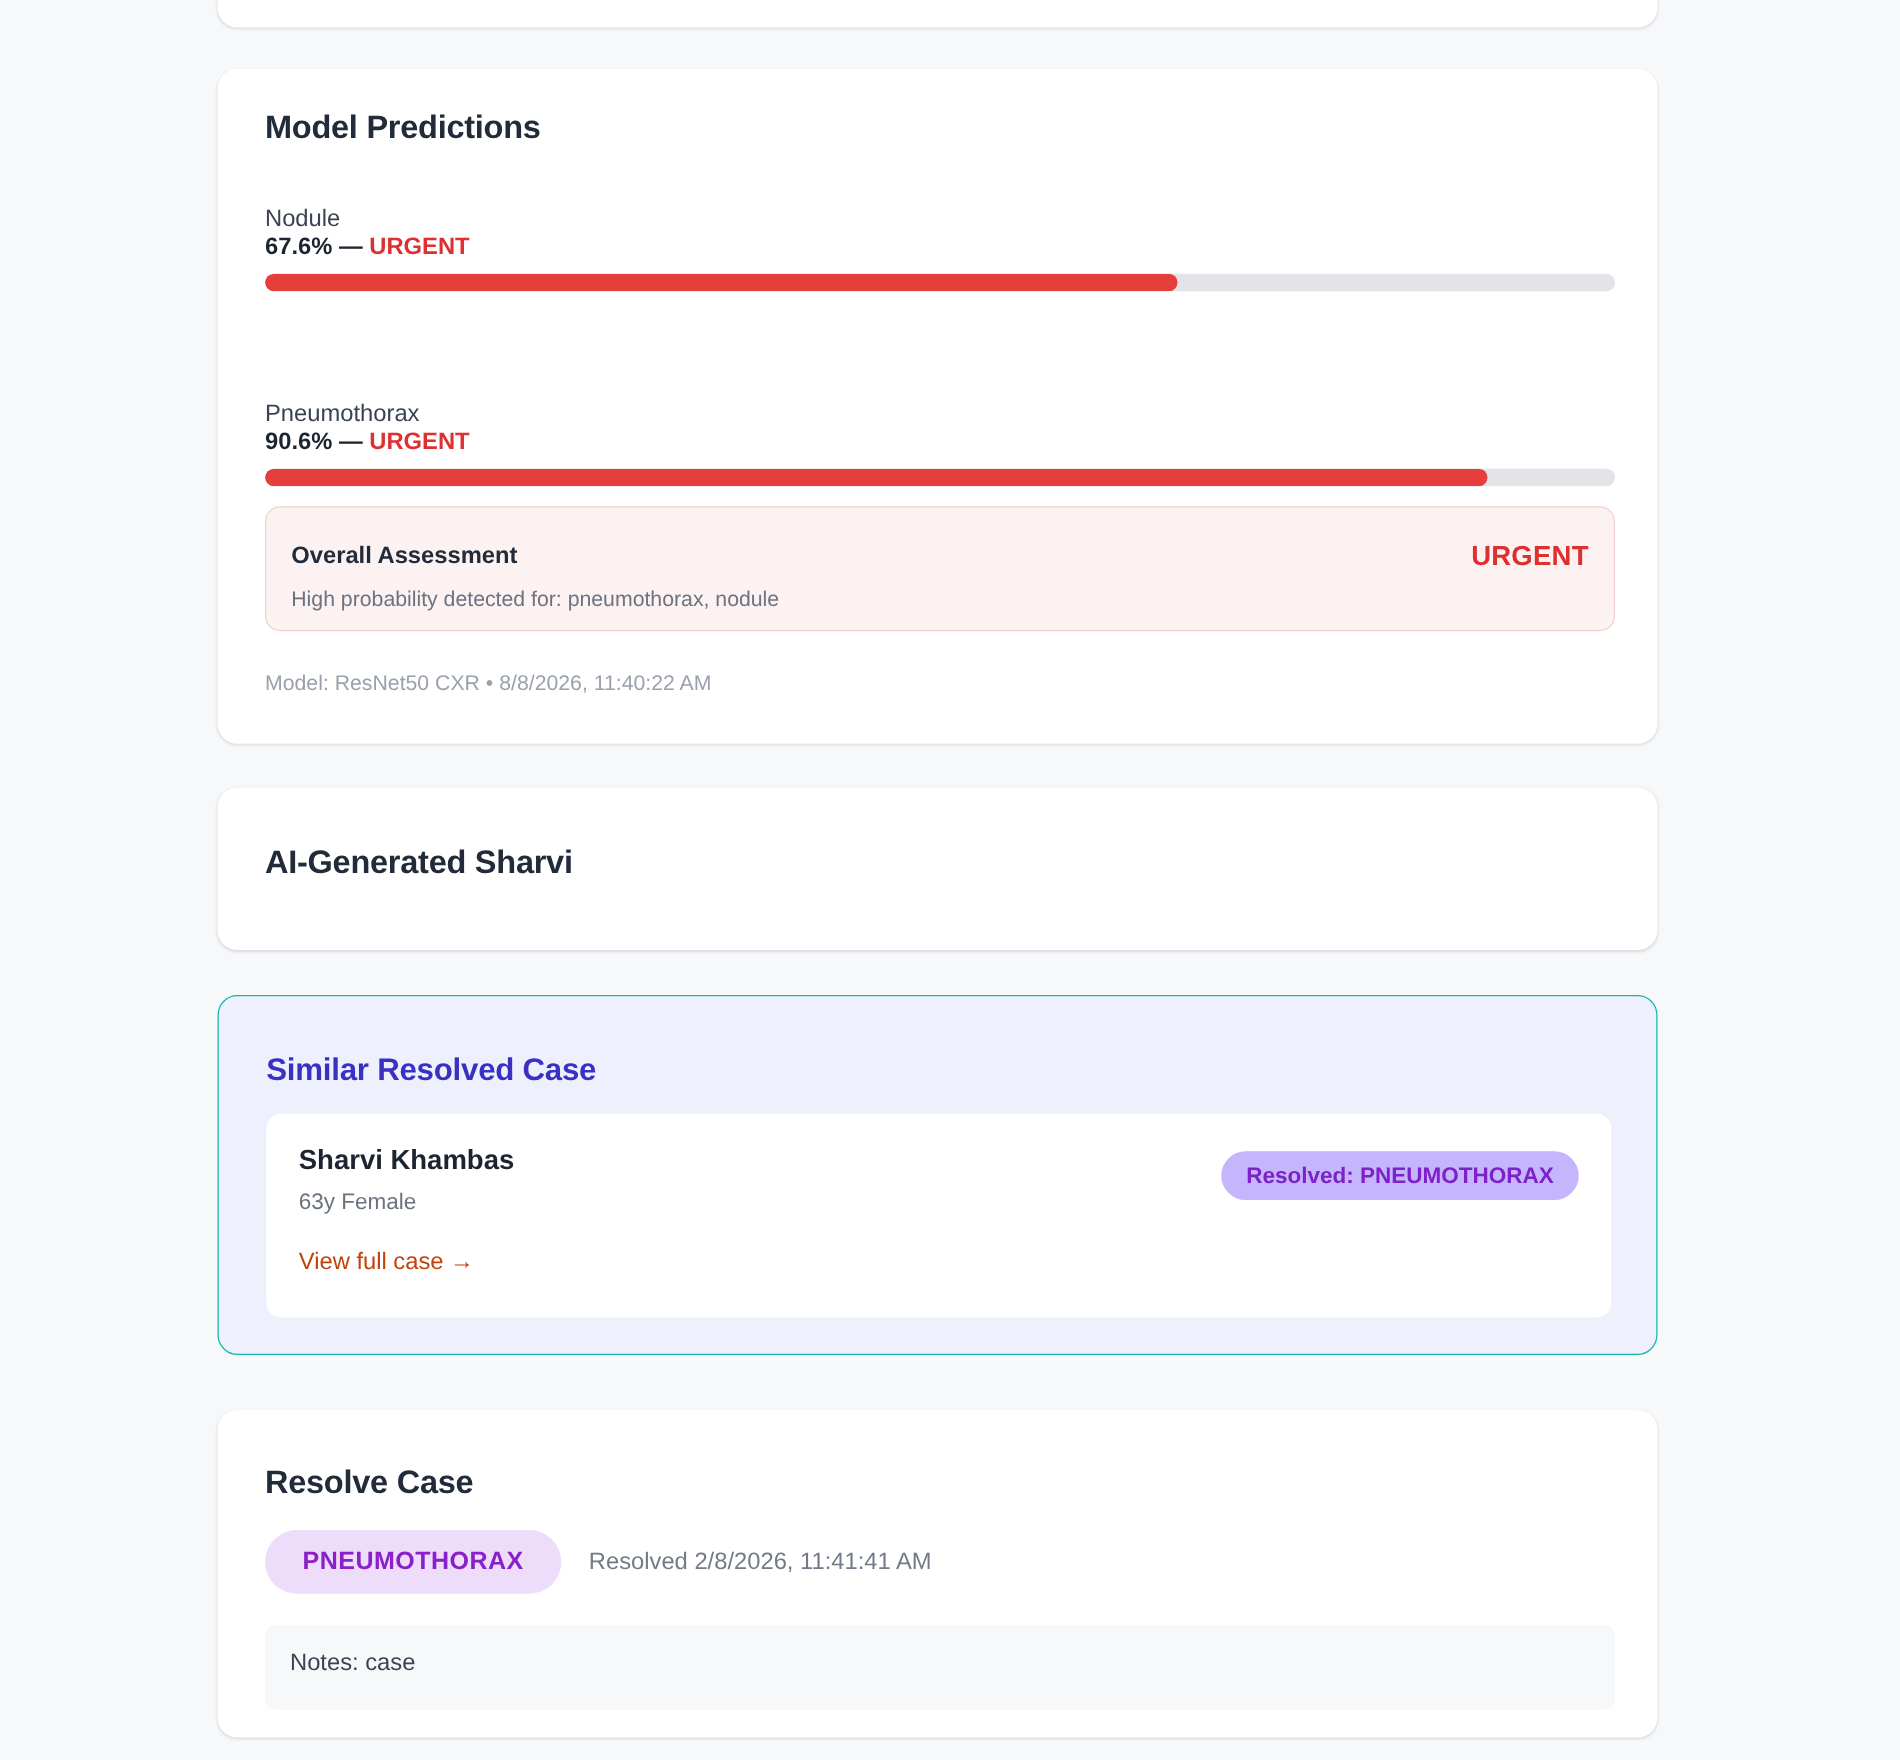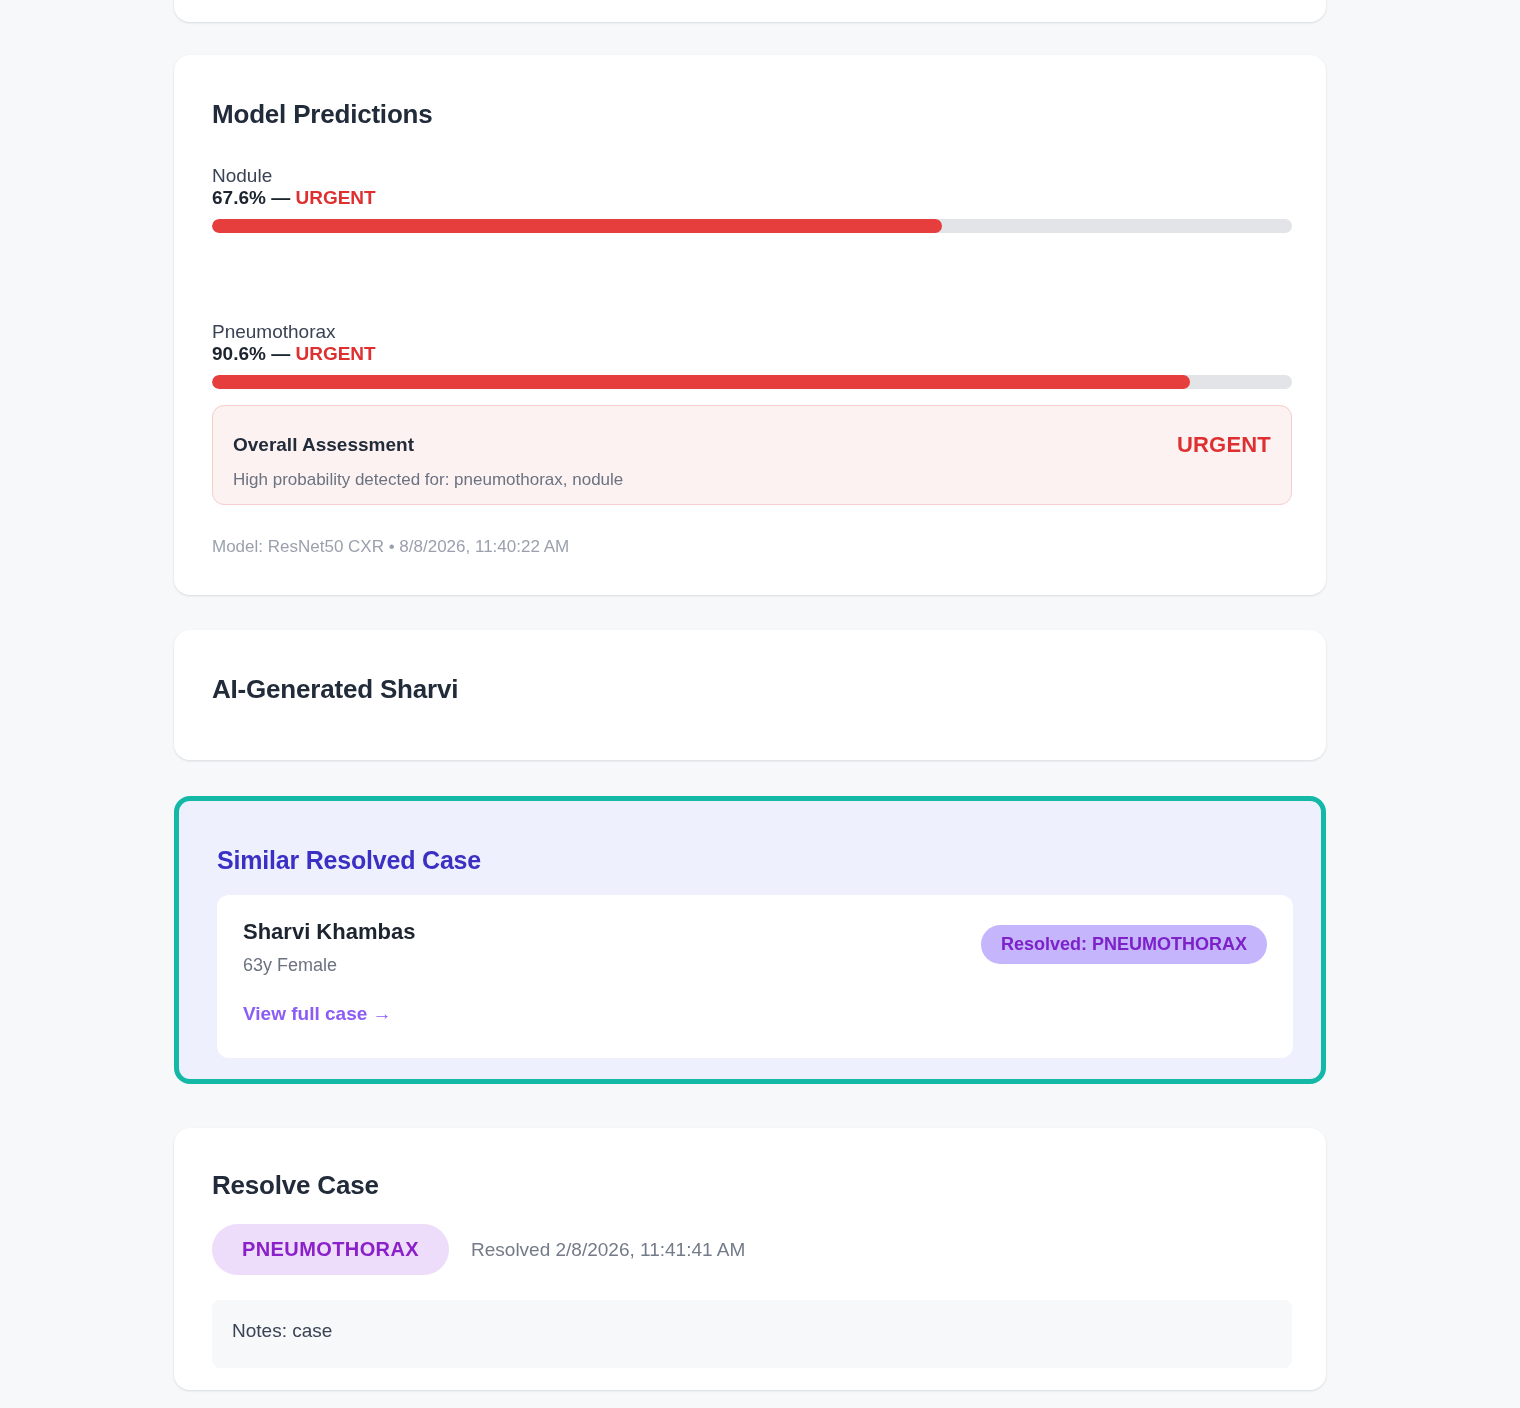--- a/index.html
+++ b/index.html
@@ -36,41 +36,41 @@
     border-radius: 16px;
   }
 
   .card-predictions { top: 55px;  height: 540px; }
   .card-report      { top: 630px; height: 130px; }
 
   .card-similar {
     top: 796px;
     height: 288px;
     background: #eef0fd;
-    border: 5px solid #14b8a6;
+    border: 1px solid #14b8a6;
     border-radius: 16px;
     box-shadow: none;
   }
 
   .card-resolve {
     top: 1128px;
     height: 262px;
     border-radius: 16px 16px 16px 16px;
   }
 
   
   .card-title {
     position: absolute;
     left: 38px;
     font-size: 26px;
     font-weight: bold;
     color: #222b3a;
     letter-spacing: -0.2px;
   }
-  .card-predictions .card-title { top: 44px; text-align: right; }
+  .card-predictions .card-title { top: 31px; text-align: right; }
   .card-report      .card-title { top: 44px; }
   .card-resolve     .card-title { top: 42px; }
 
   .card-similar .card-title {
     top: 45px;
     color: #3b30c4;
     font-size: 25px;
   }
 
   
@@ -179,22 +179,22 @@
   .sim-demo {
     position: absolute;
     left: 26px; top: 60px;
     font-size: 18px;
     color: #6b7280;
   }
   .sim-link {
     position: absolute;
     left: 26px; top: 108px;
     font-size: 19px;
-    font-weight: bold;
-    color: #8b5cf6;
+    font-weight: normal;
+    color: #c2410c;
     text-decoration: none;
     cursor: pointer;
   }
   .sim-badge {
     position: absolute;
     right: 26px; top: 30px;
     background: #c4b5fd;
     color: #7d21c9;
     font-size: 18px;
     font-weight: bold;

